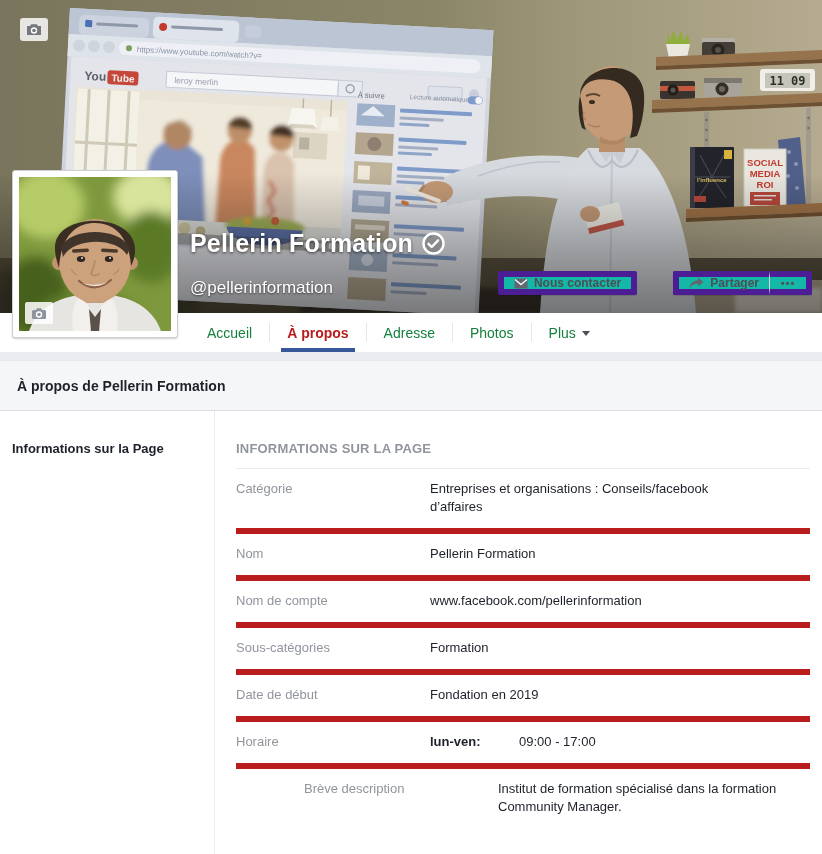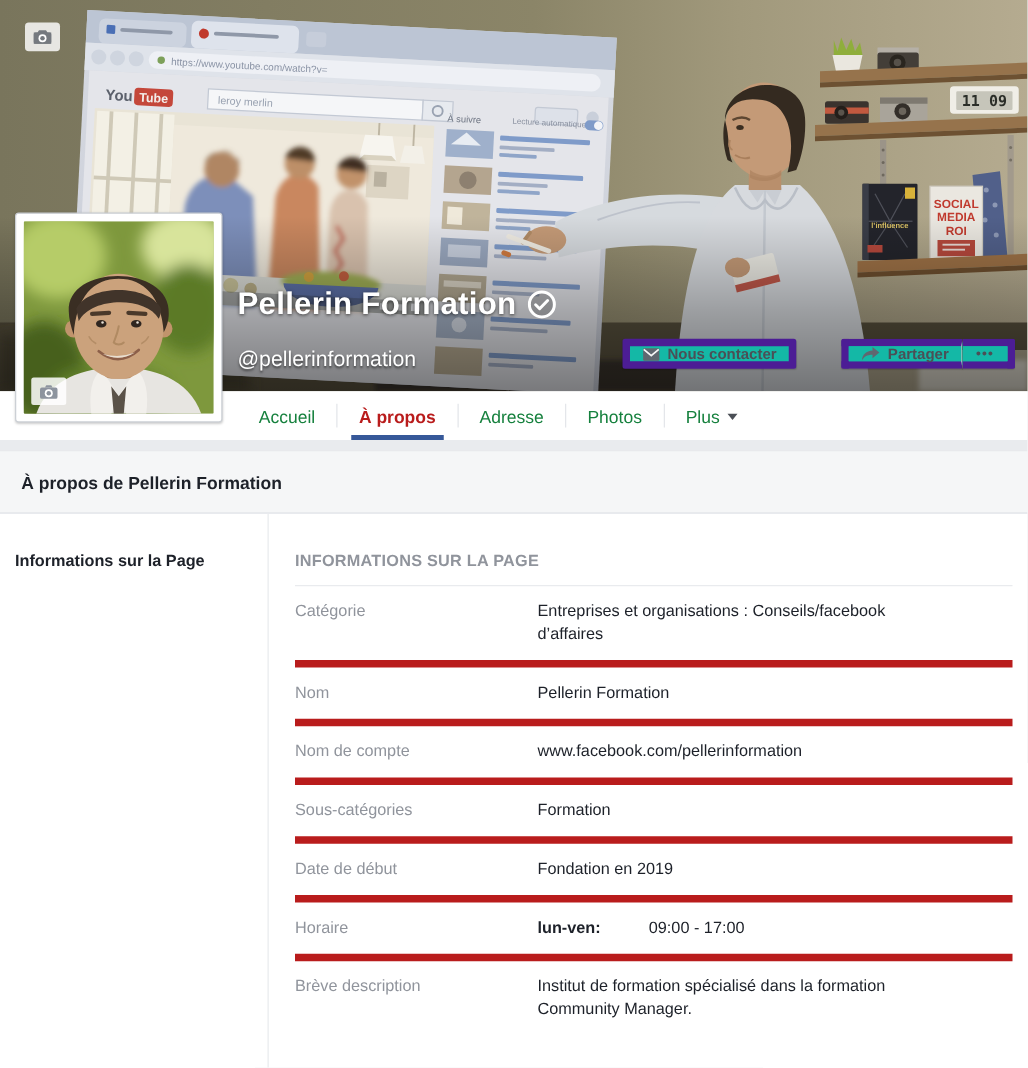--- a/index.html
+++ b/index.html
@@ -58,21 +58,21 @@
   .section-bar h2{margin:5px;font-size:14px;font-weight:bold;color:#1d2129;}
 
   
   .content{display:flex;background:#fff;min-height:445px;align-items:stretch;}
   .left-col{width:215px;box-sizing:border-box;border-right:1px solid #e9ebee;padding:30px 12px 0 12px;flex-shrink:0;}
   .left-nav-item{font-size:13px;font-weight:bold;color:#1d2129;cursor:pointer;}
   .main-col{flex:1;padding:30px 12px 0 21px;}
   .info-heading{font-size:13px;font-weight:bold;color:#90949c;letter-spacing:.2px;
     padding-bottom:12px;border-bottom:1px solid #e9ebee;}
   .info-row{display:flex;padding:11px 0 12px;border-bottom:6px solid #b91c1c;font-size:13px;line-height:18px;}
-  .info-row:last-child{border-bottom:none;}
+  .info-row:last-child{border-bottom:none;justify-content:flex-end;}
   .info-label{width:194px;flex-shrink:0;color:#90949c;}
   .info-value{color:#1d2129;max-width:312px;}
   .hours-day{display:inline-block;min-width:89px;font-weight:bold;}
 
   
   .icon{display:inline-flex;}
 </style>
 </head>
 <body>
 

